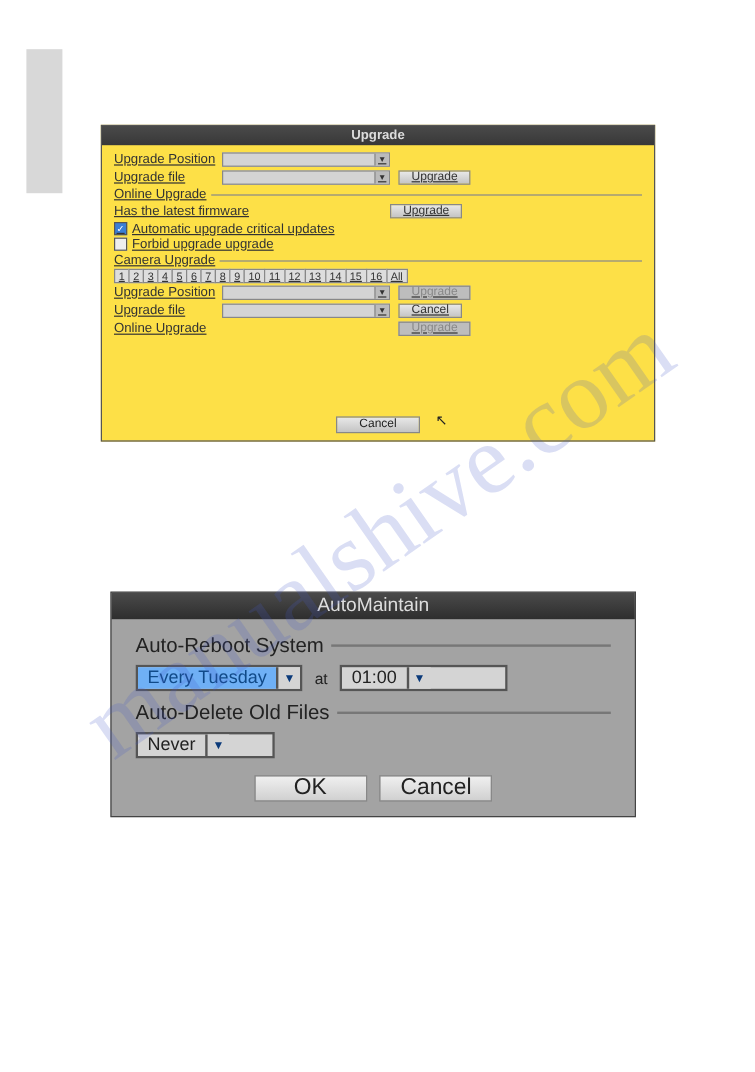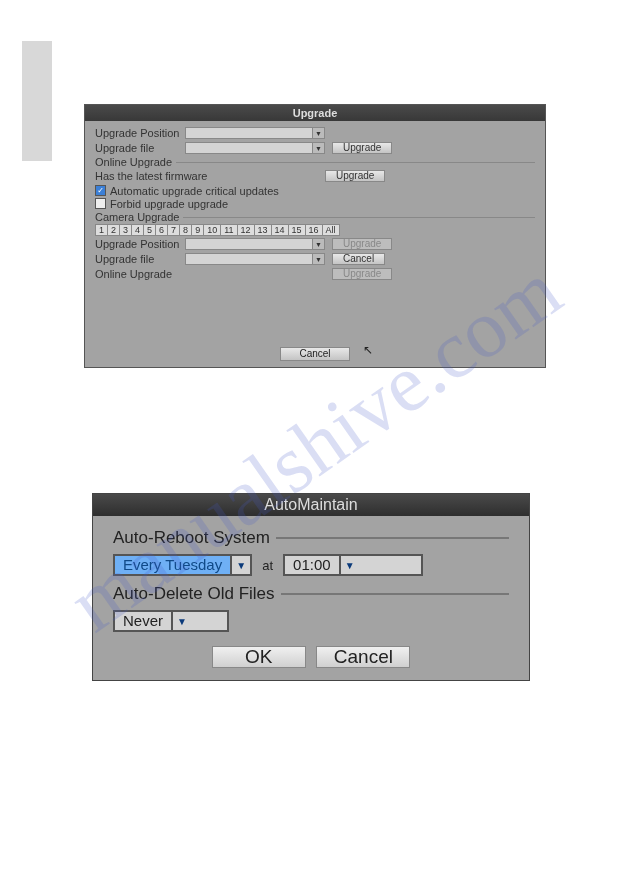--- a/index.html
+++ b/index.html
@@ -30,36 +30,37 @@
     pointer-events: none;
     z-index: 100;
   }
   
   .dialog1 {
     position: absolute;
     left: 84px;
     top: 104px;
     width: 462px;
     height: 264px;
-    background: #a3a3a3;
+    background: #fde047;
     border: 1px solid #555;
   }
   .titlebar {
     background: linear-gradient(#4a4a4a, #383838);
     color: #ddd;
     text-align: center;
     font-size: 11px;
     font-weight: bold;
     height: 16px;
     line-height: 16px;
   }
   .dialog-body {
     padding: 5px 10px;
     color: #333;
     font-size: 11px;
+    text-decoration: underline;
   }
   .row {
     display: flex;
     align-items: center;
     height: 14px;
     margin-bottom: 1px;
   }
   .lbl {
     width: 90px;
     white-space: nowrap;

